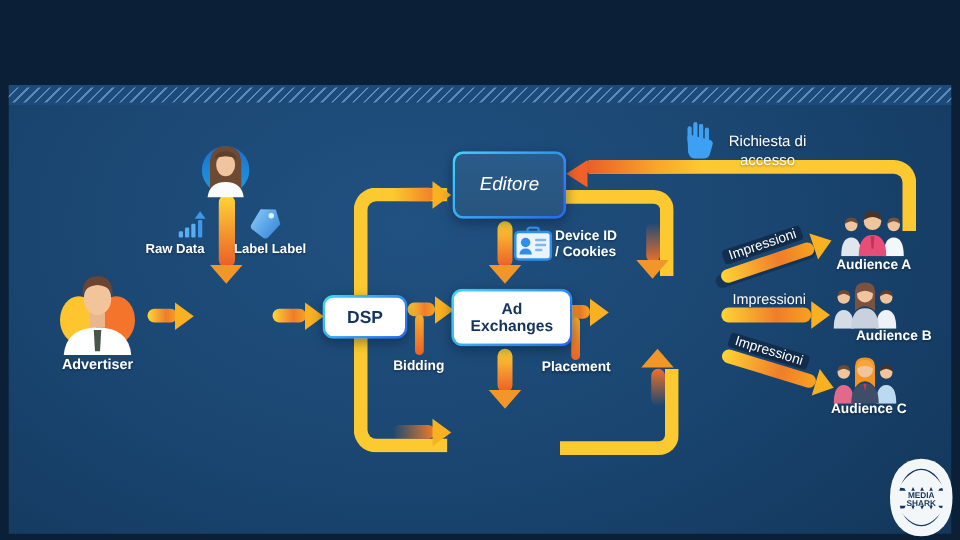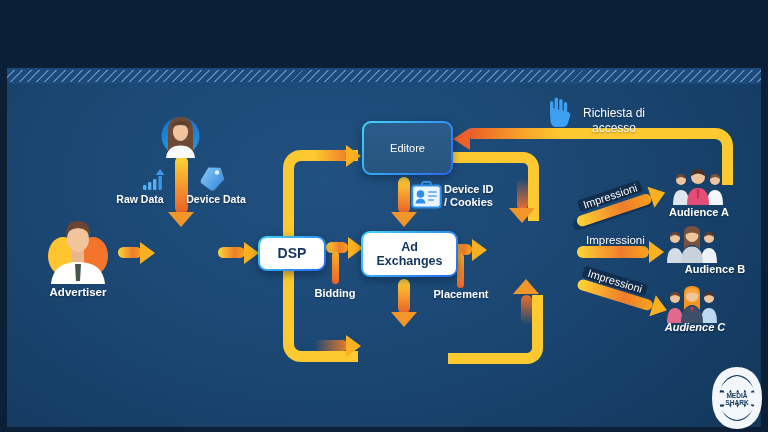--- a/index.html
+++ b/index.html
@@ -15,21 +15,21 @@
   #zigzag .slashes{position:absolute;inset:2px 0;
     background:repeating-linear-gradient(135deg,rgba(0,0,0,0) 0 4.6px,rgba(130,180,226,.6) 4.6px 6px);}
   #main-bg{position:absolute;left:7px;right:7px;top:84px;bottom:5px;
     background:radial-gradient(ellipse 640px 430px at 42% 28%,#215181 0%,#1a4671 45%,#153c63 74%,#123352 100%);}
   
   .box{position:absolute;display:flex;align-items:center;justify-content:center;text-align:center;
     border-radius:9px;font-weight:bold;color:#14345f;border:2.5px solid transparent;
     background:linear-gradient(#ffffff,#ffffff) padding-box,linear-gradient(135deg,#41d6f7,#2666ee) border-box;
     box-shadow:0 3px 9px rgba(4,18,38,.4);font-size:14px;line-height:1.12;}
   .box.dark{background:linear-gradient(#2b5b89,#27557f) padding-box,linear-gradient(135deg,#41d6f7,#2666ee) border-box;
-    color:#fff;font-weight:normal;font-size:11px;}
+    color:#fff;font-weight:normal;font-size:15px;font-style:italic;}
   .box.grad{background:linear-gradient(115deg,#44cdf5,#4e86f2);border:none;color:#0f3160;font-size:12.5px;}
   .box.small-text{font-size:12.5px;padding:0 4px;}
   
   .lbl{position:absolute;color:#fff;font-weight:bold;font-size:11px;text-align:center;
     text-shadow:0 1px 2px rgba(0,0,0,.4);white-space:nowrap;}
   .lbl.light{font-weight:normal;}
   .lbl.tag-bg{background:rgba(15,38,66,.72);padding:0 5px;border-radius:3px;}
   
   .abar{position:absolute;border-radius:6px;}
   .gR{background:linear-gradient(90deg,#ffd535,#ef7d29 62%,#f8a21f);}
@@ -250,28 +250,28 @@
       <ellipse cx="27" cy="32" rx="18" ry="23" fill="#12365c"></ellipse>
       <path d="M9 24 Q18 10 27 10 Q36 10 45 24 L41.5 25 L38.5 31 L34.8 23.5 L31.5 31 L27.6 23.5 L24 31 L20.4 23.5 L17 31 L13.5 24.5 Z" fill="#f4f7fa"></path>
       <path d="M9 41 Q18 54 27 54 Q36 54 45 41 L41.5 40 L38.5 34 L34.8 41.5 L31.5 34 L27.6 41.5 L24 34 L20.4 41.5 L17 34 L13.5 40.5 Z" fill="#f4f7fa"></path>
       <rect x="7" y="26.5" width="40" height="12" rx="2" fill="#f4f7fa"></rect>
       <text x="27" y="32" text-anchor="middle" font-family="Liberation Sans, sans-serif" font-size="6.6" font-weight="bold" fill="#12365c">MEDIA</text>
       <text x="27" y="38.6" text-anchor="middle" font-family="Liberation Sans, sans-serif" font-size="6.6" font-weight="bold" fill="#12365c">SHARK</text>
     </svg>
   </div>
 
   <div class="lbl" style="left:112px;top:193px;width:56px;font-size:10.5px;">Raw Data</div>
-  <div class="lbl" style="left:186px;top:193px;width:60px;font-size:10.5px;">Device Data</div>
+  <div class="lbl" style="left:186px;top:193px;width:60px;font-size:10.5px;">Label Label</div>
   <div class="lbl" style="left:36px;top:286px;width:84px;font-size:11.5px;">Advertiser</div>
   <div class="lbl" style="left:305px;top:287px;width:60px;">Bidding</div>
   <div class="lbl" style="left:431px;top:288px;width:60px;">Placement</div>
   <div class="lbl" style="left:444px;top:183px;width:56px;text-align:left;">Device ID</div>
   <div class="lbl" style="left:444px;top:196px;width:56px;text-align:left;">/ Cookies</div>
   <div class="lbl light" style="left:574px;top:106px;width:80px;font-size:12px;">Richiesta di</div>
   <div class="lbl light" style="left:574px;top:121px;width:80px;font-size:12px;">accesso</div>
   <div class="lbl light tag-bg" style="left:577px;top:190px;transform:rotate(-18.5deg);">Impressioni</div>
   <div class="lbl light" style="left:586px;top:234px;font-size:11.5px;">Impressioni</div>
   <div class="lbl light tag-bg" style="left:582px;top:275px;transform:rotate(17deg);">Impressioni</div>
   <div class="lbl" style="left:656px;top:206px;width:86px;">Audience A</div>
   <div class="lbl" style="left:672px;top:263px;width:86px;">Audience B</div>
-  <div class="lbl" style="left:652px;top:321px;width:86px;font-style:italic;">Audience C</div>
+  <div class="lbl" style="left:652px;top:321px;width:86px;">Audience C</div>
 
 </div>
 
 </body></html>

